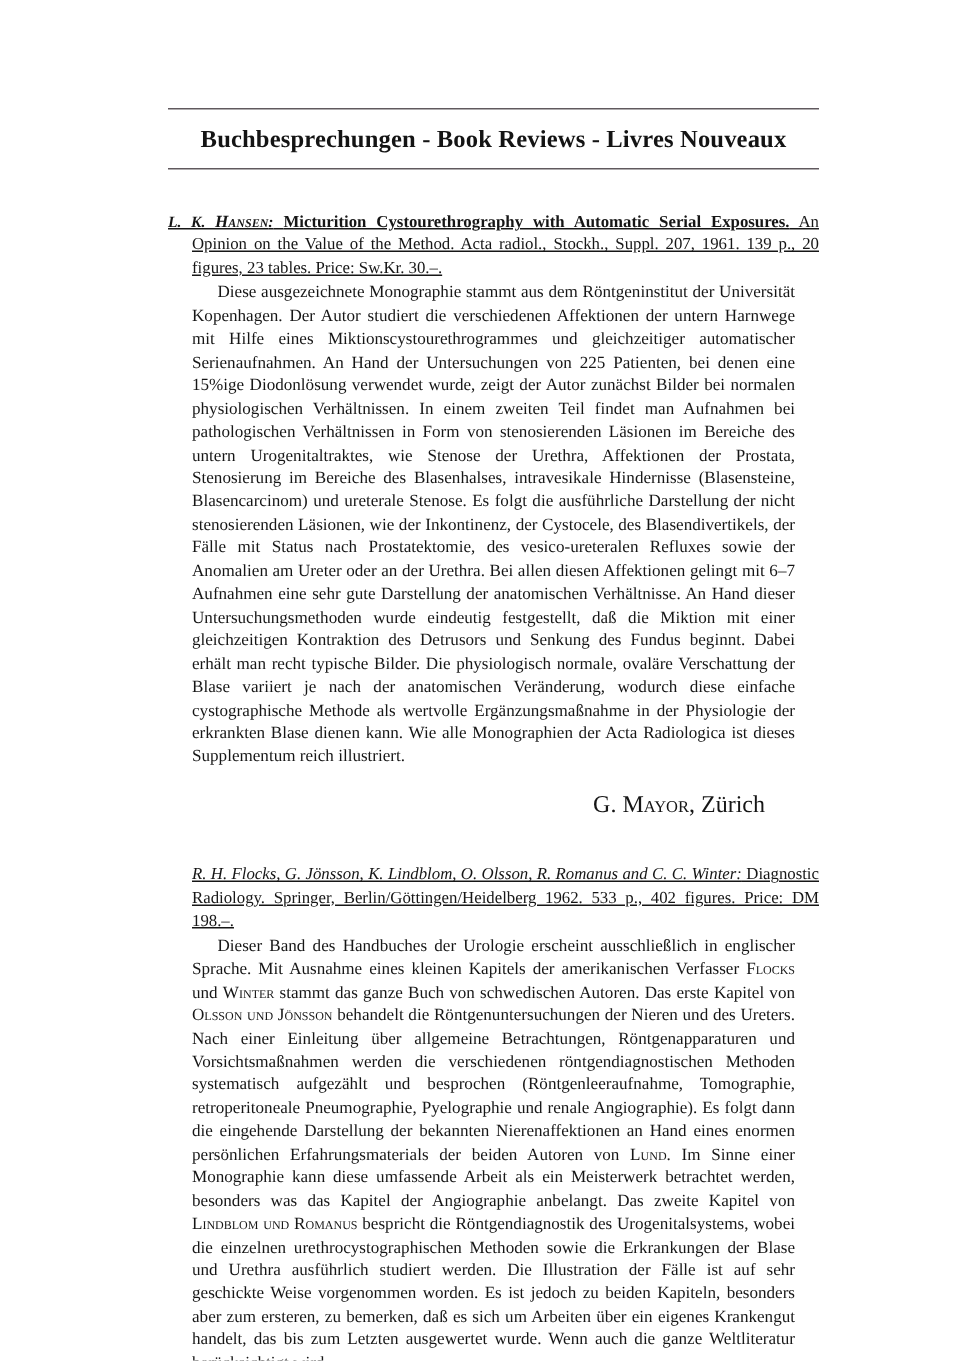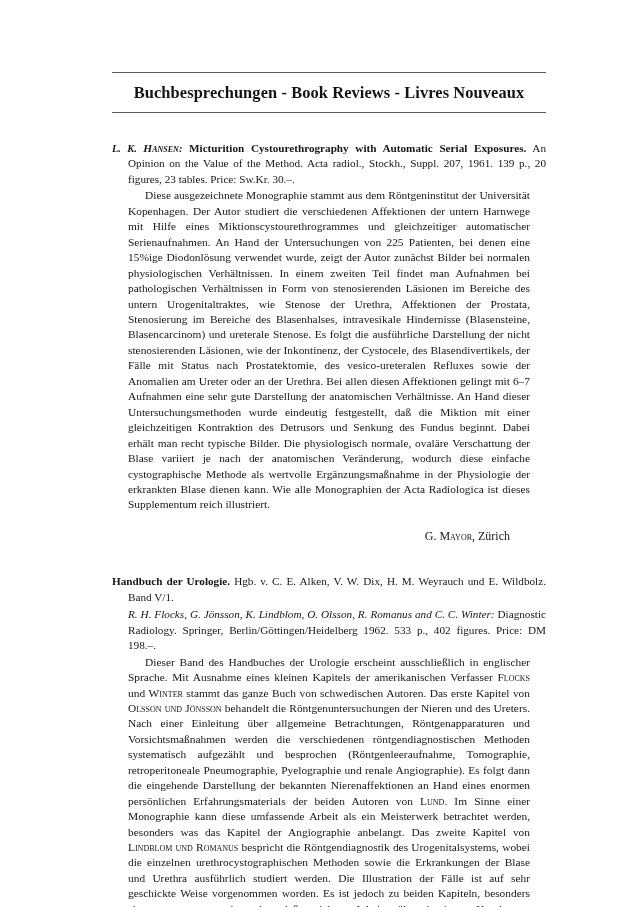--- a/index.html
+++ b/index.html
@@ -57,20 +57,21 @@
     margin-top: 28px;
   }
   .review-head {
     font-size: 11.2px;
     line-height: 15.45px;
     text-align: justify;
     text-justify: inter-word;
     padding-left: 16px;
     text-indent: -16px;
     color: #161616;
+    text-decoration: underline;
   }
   .review-head.second-head {
     text-indent: 0;
     padding-left: 16px;
     margin-top: 0;
   }
   .author-italic {
     font-style: italic;
     font-weight: bold;
     font-size: 10.4px;
@@ -95,21 +96,21 @@
     color: #161616;
     margin: 16px;
   }
   .para .sc {
     font-variant: small-caps;
   }
   .para-tight {
     margin-top: 1px;
   }
   .signature {
-    font-size: 12px;
+    font-size: 16px;
     line-height: 15.45px;
     text-align: right;
     padding-right: 36px;
     margin-top: 16px;
     color: #161616;
   }
   .signature .sc {
     font-variant: small-caps;
   }
   .gap-between-reviews {
@@ -138,23 +139,20 @@
         <span class="author-italic"><span>L. K. </span><span class="sc">Hansen</span><span>:</span></span>
         <span class="booktitle-bold">Micturition Cystourethrography with Automatic Serial Exposures.</span><span> An Opinion on the Value of the Method. Acta radiol., Stockh., Suppl. 207, 1961. 139 p., 20 figures, 23 tables. Price: Sw.Kr. 30.–.</span>
       </div>
       <p class="para para-tight">Diese ausgezeichnete Monographie stammt aus dem Röntgeninstitut der Universität Kopenhagen. Der Autor studiert die verschiedenen Affektionen der untern Harnwege mit Hilfe eines Miktionscystourethrogrammes und gleichzeitiger automatischer Serienaufnahmen. An Hand der Untersuchungen von 225 Patienten, bei denen eine 15%ige Diodonlösung verwendet wurde, zeigt der Autor zunächst Bilder bei normalen physiologischen Verhältnissen. In einem zweiten Teil findet man Aufnahmen bei pathologischen Verhältnissen in Form von stenosierenden Läsionen im Bereiche des untern Urogenitaltraktes, wie Stenose der Urethra, Affektionen der Prostata, Stenosierung im Bereiche des Blasenhalses, intravesikale Hindernisse (Blasensteine, Blasencarcinom) und ureterale Stenose. Es folgt die ausführliche Darstellung der nicht stenosierenden Läsionen, wie der Inkontinenz, der Cystocele, des Blasendivertikels, der Fälle mit Status nach Prostatektomie, des vesico-ureteralen Refluxes sowie der Anomalien am Ureter oder an der Urethra. Bei allen diesen Affektionen gelingt mit 6–7 Aufnahmen eine sehr gute Darstellung der anatomischen Verhältnisse. An Hand dieser Untersuchungsmethoden wurde eindeutig festgestellt, daß die Miktion mit einer gleichzeitigen Kontraktion des Detrusors und Senkung des Fundus beginnt. Dabei erhält man recht typische Bilder. Die physiologisch normale, ovaläre Verschattung der Blase variiert je nach der anatomischen Veränderung, wodurch diese einfache cystographische Methode als wertvolle Ergänzungsmaßnahme in der Physiologie der erkrankten Blase dienen kann. Wie alle Monographien der Acta Radiologica ist dieses Supplementum reich illustriert.</p>
       <div class="signature"><span>G. </span><span class="sc">Mayor</span><span>, Zürich</span></div>
     </div>
 
     <div class="gap-between-reviews"></div>
 
     <div>
-      <div class="review-head">
-        <span class="booktitle-bold">Handbuch der Urologie.</span><span> Hgb. v. C. E. Alken, V. W. Dix, H. M. Weyrauch und E. Wildbolz. Band V/1.</span>
-      </div>
       <div class="head-gap"></div>
       <div class="review-head second-head">
         <span class="work-italic">R. H. Flocks, G. Jönsson, K. Lindblom, O. Olsson, R. Romanus and C. C. Winter:</span><span> Diagnostic Radiology. Springer, Berlin/Göttingen/Heidelberg 1962. 533 p., 402 figures. Price: DM 198.–.</span>
       </div>
       <p class="para para-tight"><span>Dieser Band des Handbuches der Urologie erscheint ausschließlich in englischer Sprache. Mit Ausnahme eines kleinen Kapitels der amerikanischen Verfasser </span><span class="sc">Flocks</span><span> und </span><span class="sc">Winter</span><span> stammt das ganze Buch von schwedischen Autoren. Das erste Kapitel von </span><span class="sc">Olsson und Jönsson</span><span> behandelt die Röntgenuntersuchungen der Nieren und des Ureters. Nach einer Einleitung über allgemeine Betrachtungen, Röntgenapparaturen und Vorsichtsmaßnahmen werden die verschiedenen röntgendiagnostischen Methoden systematisch aufgezählt und besprochen (Röntgenleeraufnahme, Tomographie, retroperitoneale Pneumographie, Pyelographie und renale Angiographie). Es folgt dann die eingehende Darstellung der bekannten Nierenaffektionen an Hand eines enormen persönlichen Erfahrungsmaterials der beiden Autoren von </span><span class="sc">Lund</span><span>. Im Sinne einer Monographie kann diese umfassende Arbeit als ein Meisterwerk betrachtet werden, besonders was das Kapitel der Angiographie anbelangt. Das zweite Kapitel von </span><span class="sc">Lindblom und Romanus</span><span> bespricht die Röntgendiagnostik des Urogenitalsystems, wobei die einzelnen urethrocystographischen Methoden sowie die Erkrankungen der Blase und Urethra ausführlich studiert werden. Die Illustration der Fälle ist auf sehr geschickte Weise vorgenommen worden. Es ist jedoch zu beiden Kapiteln, besonders aber zum ersteren, zu bemerken, daß es sich um Arbeiten über ein eigenes Krankengut handelt, das bis zum Letzten ausgewertet wurde. Wenn auch die ganze Weltliteratur berücksichtigt wird,</span></p>
     </div>
 
   </div>
 </div>
 

